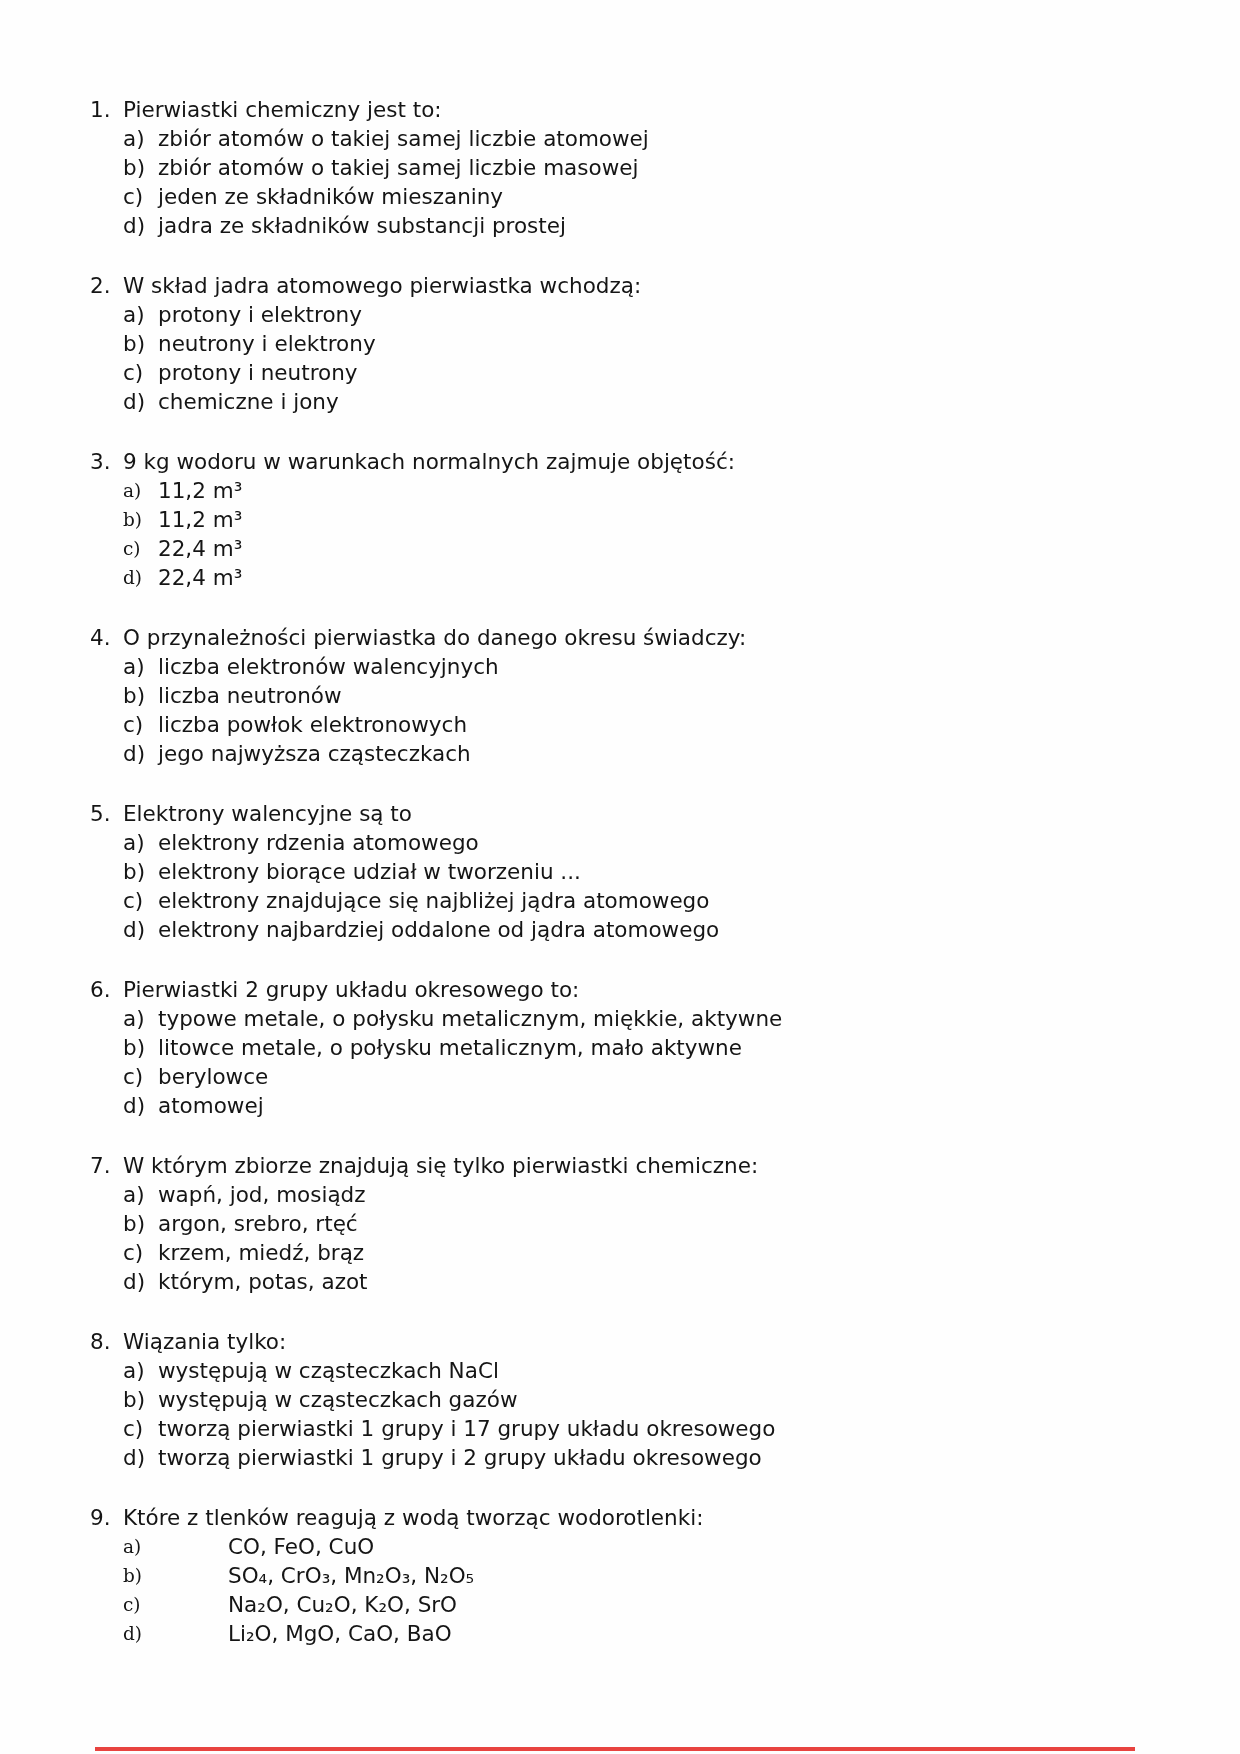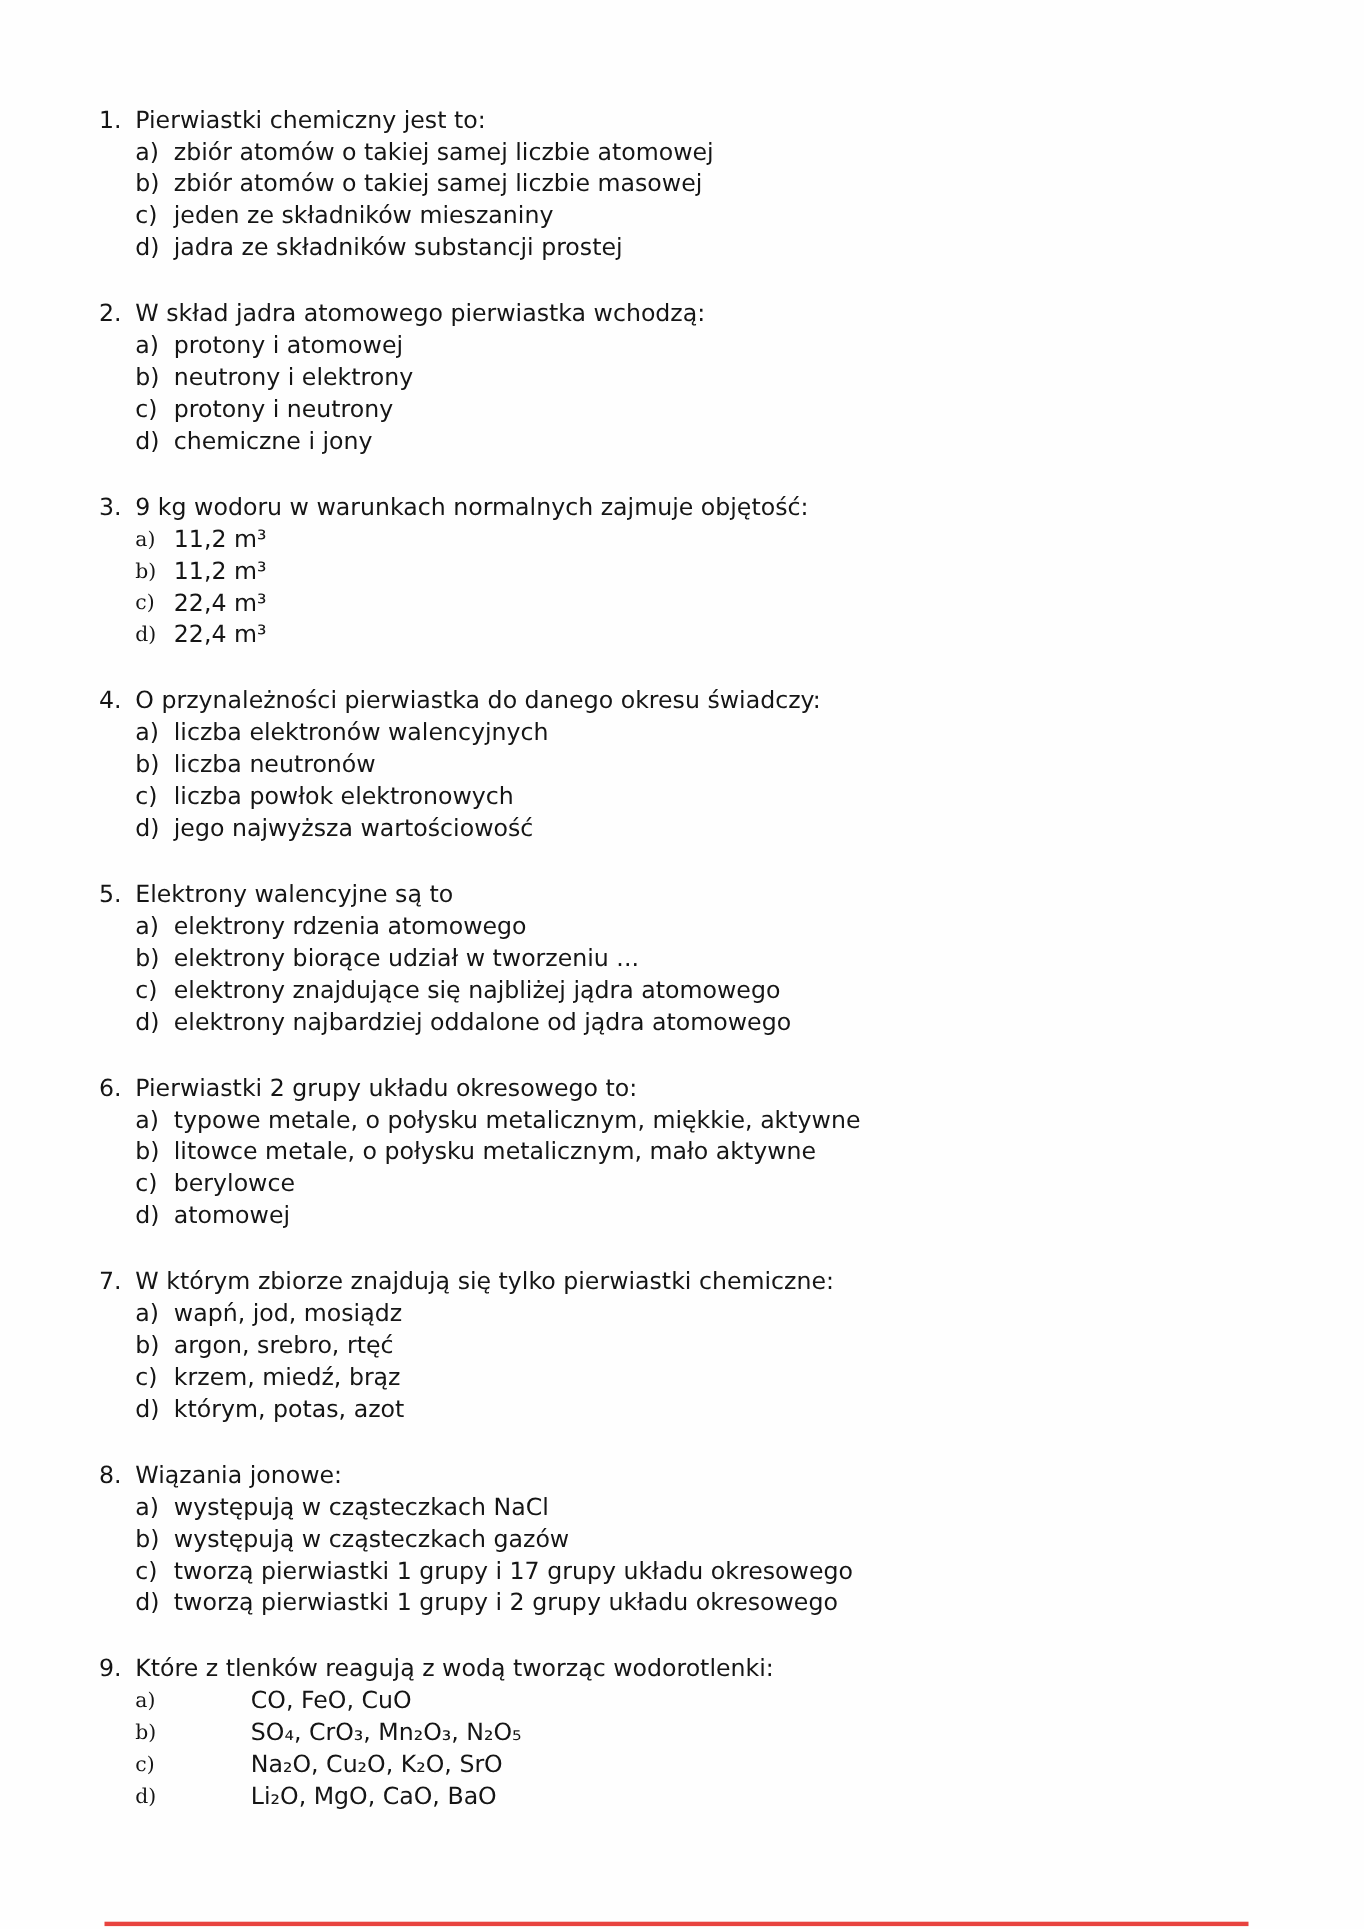--- a/index.html
+++ b/index.html
@@ -78,21 +78,21 @@
     </div>
 
     <div class="question">
       <div class="q-header">
         <span class="q-num">2.</span>
         <span class="q-text">W skład jadra atomowego pierwiastka wchodzą:</span>
       </div>
       <div class="options">
         <div class="option">
           <span class="opt-letter">a)</span>
-          <span class="opt-text">protony i atomowej</span>
+          <span class="opt-text">protony i elektrony</span>
         </div>
         <div class="option">
           <span class="opt-letter">b)</span>
           <span class="opt-text">neutrony i elektrony</span>
         </div>
         <div class="option">
           <span class="opt-letter">c)</span>
           <span class="opt-text">protony i neutrony</span>
         </div>
         <div class="option">
@@ -140,21 +140,21 @@
         <div class="option">
           <span class="opt-letter">b)</span>
           <span class="opt-text">liczba neutronów</span>
         </div>
         <div class="option">
           <span class="opt-letter">c)</span>
           <span class="opt-text">liczba powłok elektronowych</span>
         </div>
         <div class="option">
           <span class="opt-letter">d)</span>
-          <span class="opt-text">jego najwyższa wartościowość</span>
+          <span class="opt-text">jego najwyższa cząsteczkach</span>
         </div>
       </div>
     </div>
 
     <div class="question">
       <div class="q-header">
         <span class="q-num">5.</span>
         <span class="q-text">Elektrony walencyjne są to</span>
       </div>
       <div class="options">
@@ -223,21 +223,21 @@
         <div class="option">
           <span class="opt-letter">d)</span>
           <span class="opt-text">którym, potas, azot</span>
         </div>
       </div>
     </div>
 
     <div class="question">
       <div class="q-header">
         <span class="q-num">8.</span>
-        <span class="q-text">Wiązania jonowe:</span>
+        <span class="q-text">Wiązania tylko:</span>
       </div>
       <div class="options">
         <div class="option">
           <span class="opt-letter">a)</span>
           <span class="opt-text">występują w cząsteczkach NaCl</span>
         </div>
         <div class="option">
           <span class="opt-letter">b)</span>
           <span class="opt-text">występują w cząsteczkach gazów</span>
         </div>

